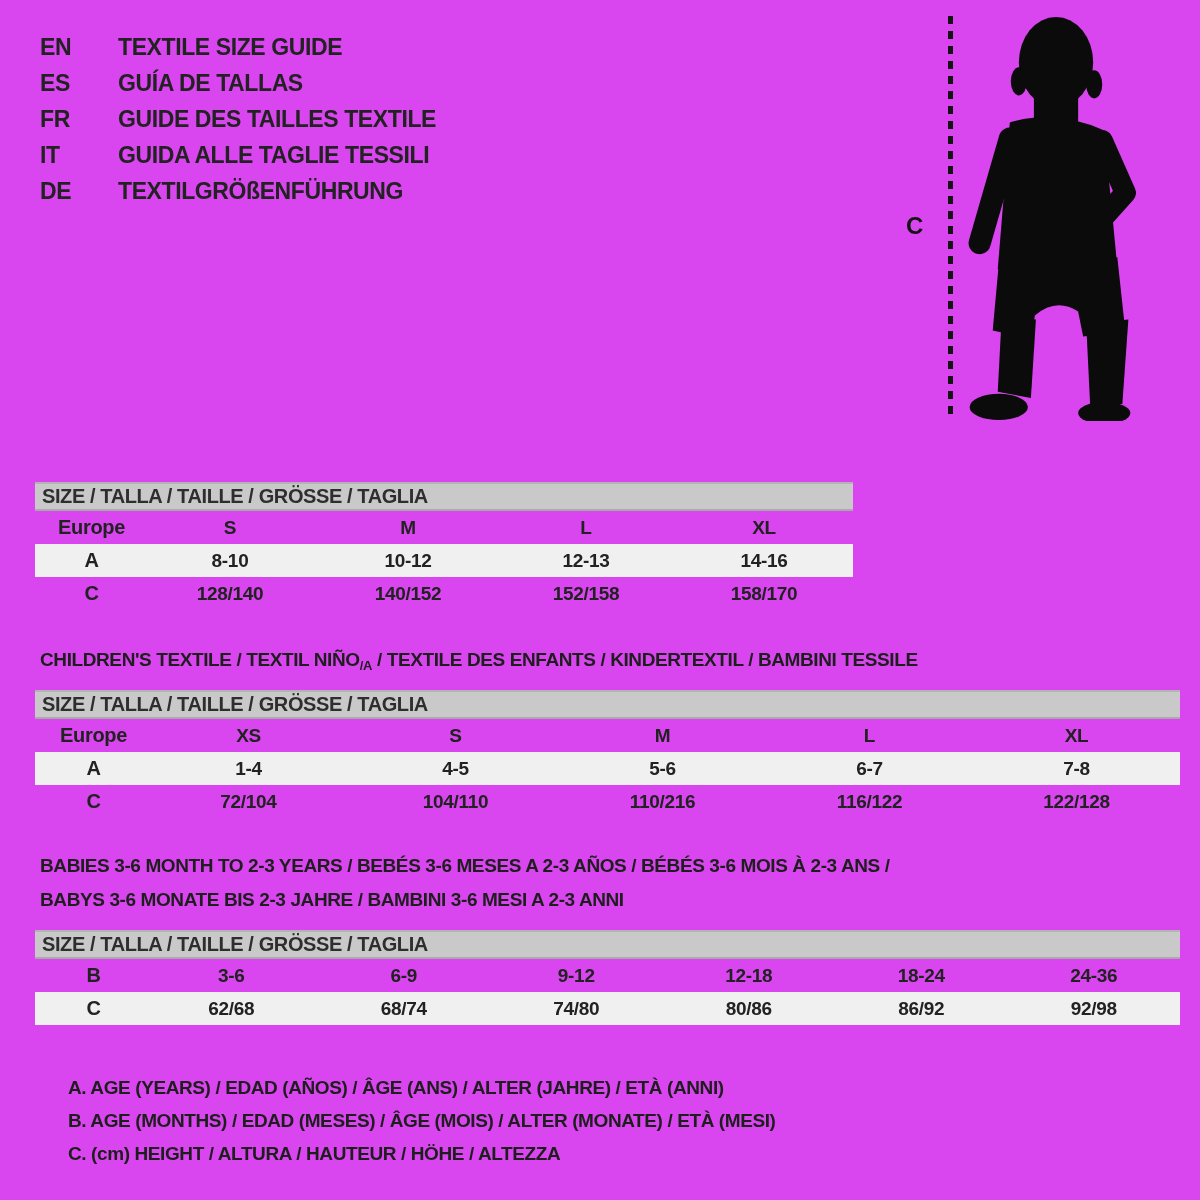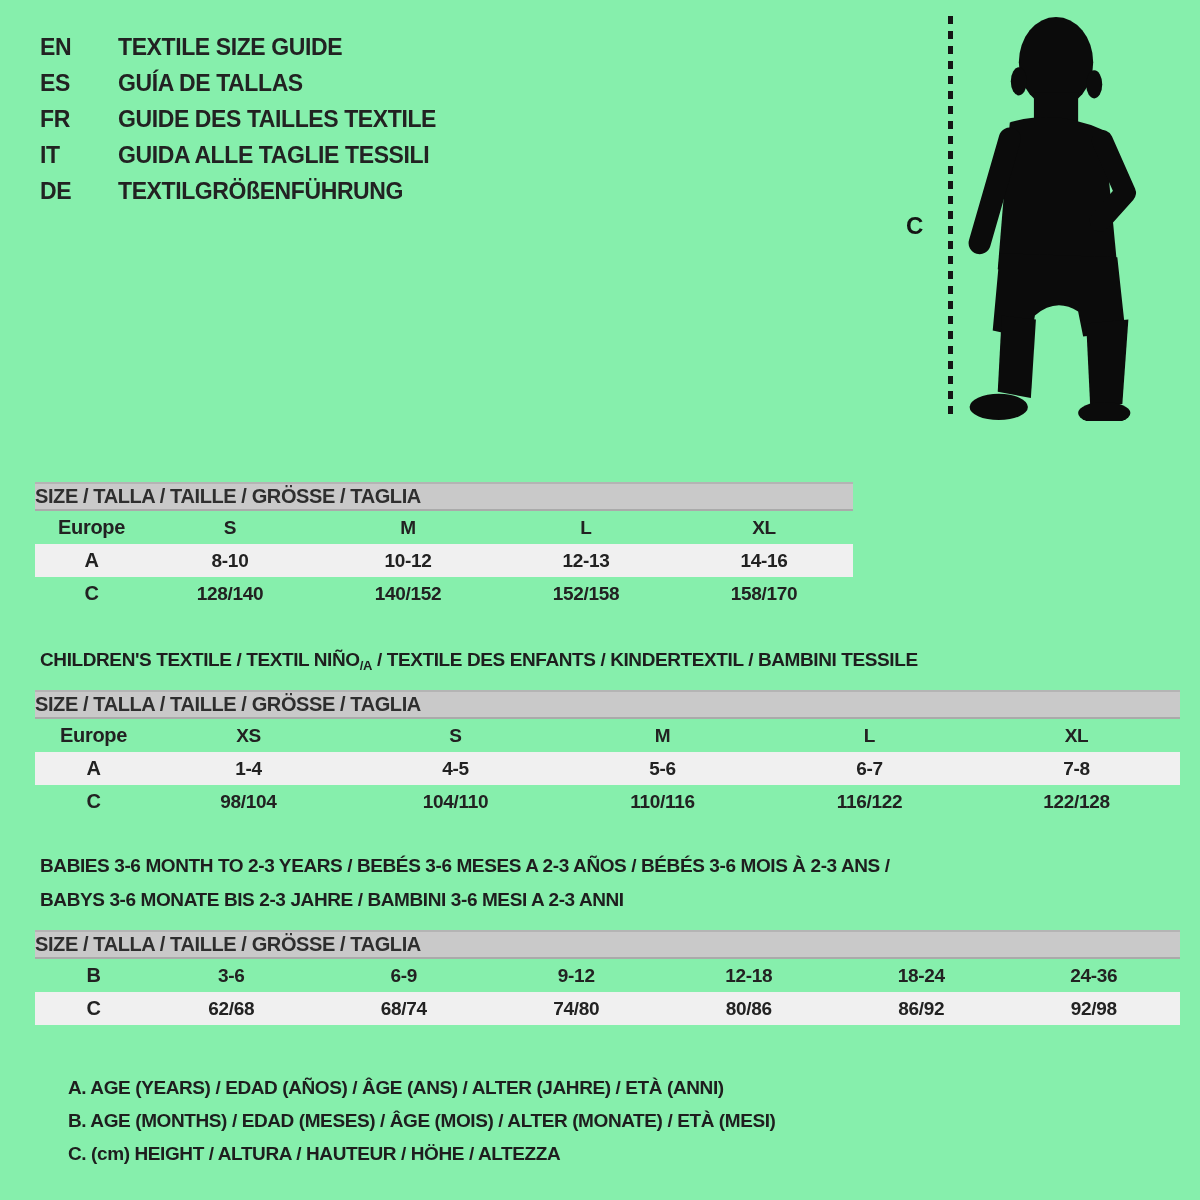--- a/index.html
+++ b/index.html
@@ -1,17 +1,17 @@
 <!DOCTYPE html>
 <html><head>
 <meta charset="utf-8">
 <style>
   html,body{margin:0;padding:0;background:#fff;}
   .canvas{
-    position:relative;width:1200px;height:1200px;background:#86efac;
+    position:relative;width:1200px;height:1200px;background:#d946ef;
     font-family:"Liberation Sans",sans-serif;font-weight:700;color:#222;
     overflow:hidden;
   }
   
   .langs{position:absolute;left:40px;top:29px;}
   .lang-row{display:flex;height:36px;align-items:center;font-size:23px;letter-spacing:-0.4px;}
   .lang-code{width:78px;}
   
   .dash-line{position:absolute;left:948px;top:16px;width:5px;height:400px;
     background:repeating-linear-gradient(to bottom,#141414 0 8px,transparent 8px 15px);}
@@ -19,21 +19,21 @@
   .baby{position:absolute;left:963px;top:14px;}
   
   .sec-title{position:absolute;left:40px;font-size:19px;letter-spacing:-0.4px;color:#1e1e1e;line-height:34px;white-space:nowrap;}
   .sub{font-size:13px;vertical-align:-4px;letter-spacing:-0.3px;}
   
   .table{position:absolute;left:35px;}
   .t1{width:818px;}
   .t23{width:1145px;}
   .band{box-sizing:border-box;height:29px;background:#c9c9c9;
     border-top:2px solid #b4b4b4;border-bottom:2px solid #aaaaaa;
-    display:flex;align-items:center;
+    display:flex;align-items:center;padding-left:7px;
     font-size:20px;letter-spacing:-0.4px;color:#2e2e2e;}
   .trow{display:grid;height:33px;align-items:center;font-size:19px;letter-spacing:-0.3px;}
   .cols4{grid-template-columns:106px repeat(4,1fr);}
   .cols5{grid-template-columns:110px repeat(5,1fr);}
   .cols6{grid-template-columns:110px repeat(6,1fr);}
   .shade{background:#f0f0f0;}
   .rlabel{text-align:center;padding-left:7px;font-size:20px;}
   .cell{text-align:center;}
   
   .legend{position:absolute;left:40px;top:1071px;font-size:19px;letter-spacing:-0.4px;line-height:33px;color:#1e1e1e;margin-left:28px;}
@@ -130,23 +130,23 @@
     <div class="trow cols5 shade">
       <span class="rlabel">A</span>
       <span class="cell">1-4</span>
       <span class="cell">4-5</span>
       <span class="cell">5-6</span>
       <span class="cell">6-7</span>
       <span class="cell">7-8</span>
     </div>
     <div class="trow cols5">
       <span class="rlabel">C</span>
-      <span class="cell">98/104</span>
+      <span class="cell">72/104</span>
       <span class="cell">104/110</span>
-      <span class="cell">110/116</span>
+      <span class="cell">110/216</span>
       <span class="cell">116/122</span>
       <span class="cell">122/128</span>
     </div>
   </div>
 
   <div class="sec-title" style="top:849px">
     <div>BABIES 3-6 MONTH TO 2-3 YEARS / BEBÉS 3-6 MESES A 2-3 AÑOS / BÉBÉS 3-6 MOIS À 2-3 ANS /</div>
     <div>BABYS 3-6 MONATE BIS 2-3 JAHRE / BAMBINI 3-6 MESI A 2-3 ANNI</div>
   </div>
   <div class="table t23" style="top:930px">

